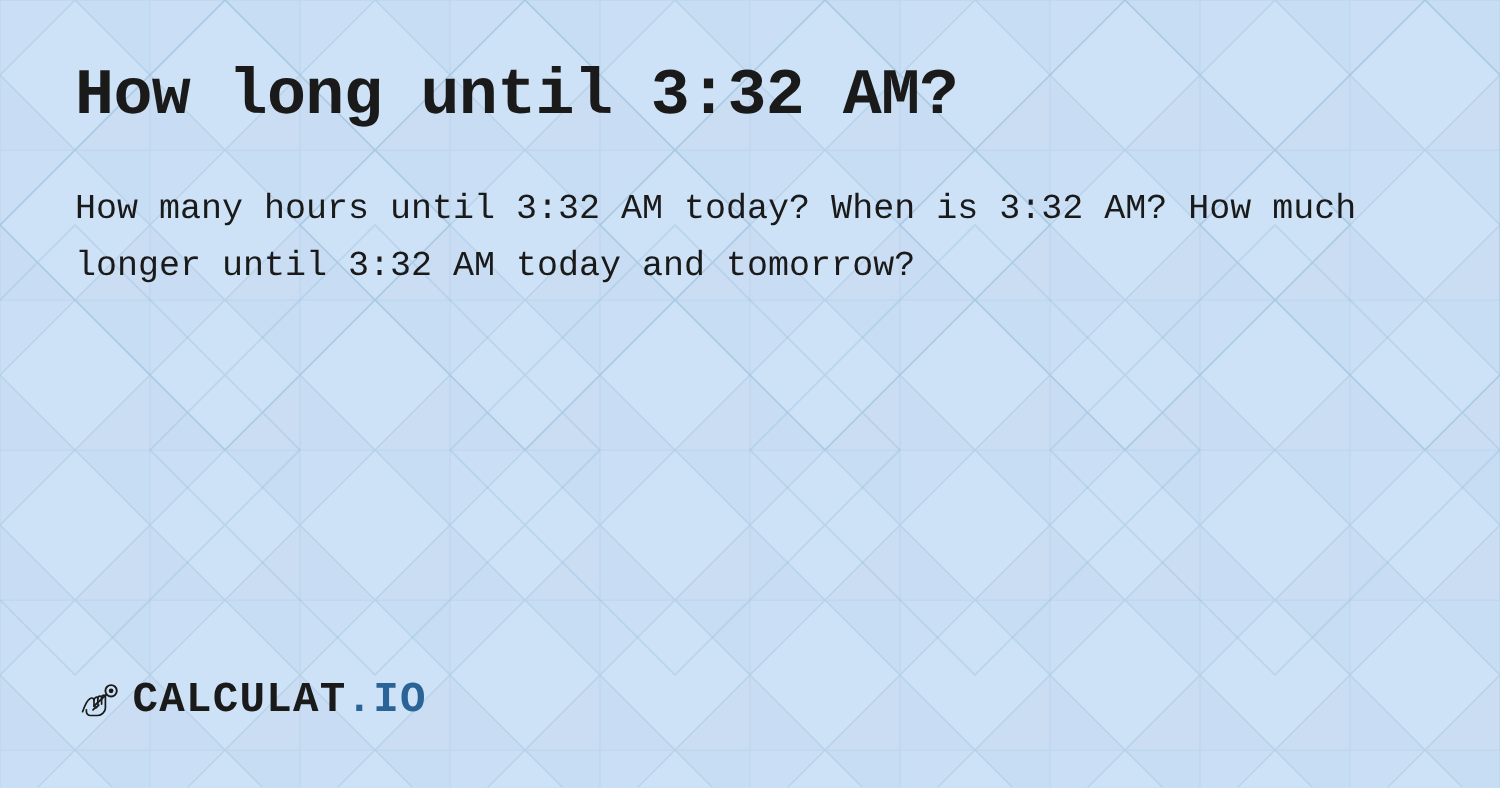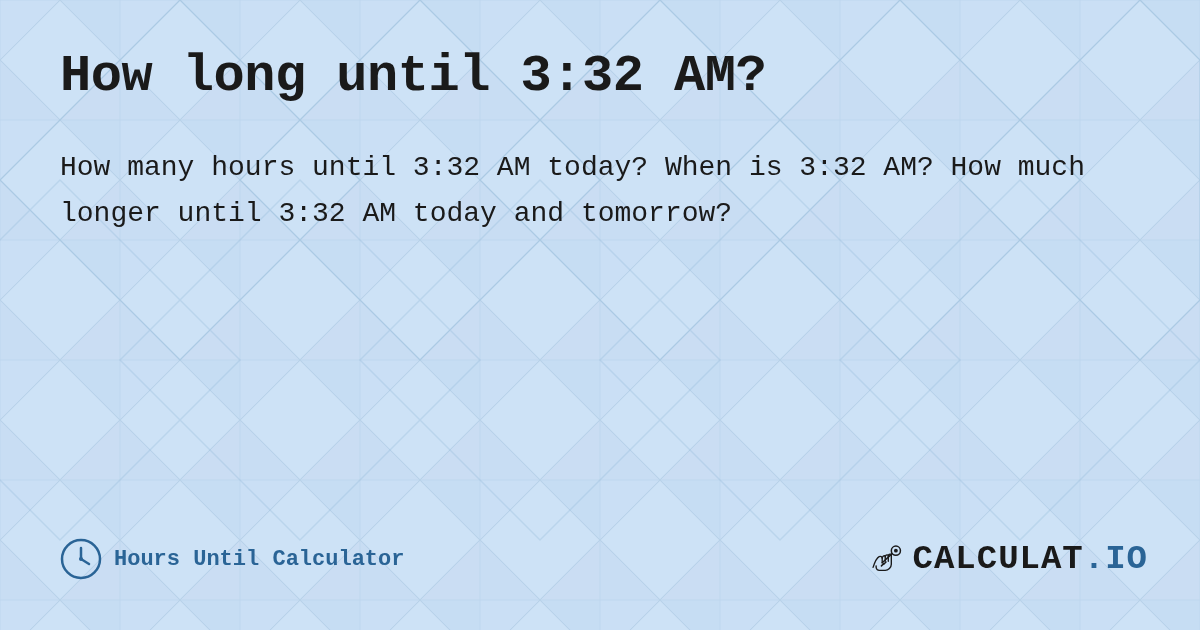--- a/index.html
+++ b/index.html
@@ -22,21 +22,21 @@
       top: 0;
       left: 0;
       width: 100%;
       height: 100%;
       z-index: 0;
     }
 
     .content {
       position: relative;
       z-index: 1;
-      padding: 48px 52px 40px 60px;
+      padding: 48px 24px 40px 60px;
       height: 100%;
       display: flex;
       flex-direction: column;
     }
 
     .main-title {
       font-size: 52px;
       font-weight: 900;
       color: #1a1a1a;
       font-family: 'Courier New', Courier, monospace;
@@ -139,30 +139,20 @@
     <polygon points="1020,180 1200,360 1020,540 840,360" fill="none" stroke="#90b8d8" stroke-width="1.5"></polygon>
   </g>
 </svg>
 
 <div class="content">
   <h1 class="main-title">How long until 3:32 AM?</h1>
 
   <p class="description">How many hours until 3:32 AM today? When is 3:32 AM? How much longer until 3:32 AM today and tomorrow?</p>
 
   <div class="footer">
-    <div class="footer-left">
-
-      <svg class="clock-icon" viewBox="0 0 42 42" xmlns="http://www.w3.org/2000/svg">
-        <circle cx="21" cy="21" r="19" fill="none" stroke="#2a6496" stroke-width="2.5"></circle>
-        <line x1="21" y1="21" x2="21" y2="10" stroke="#2a6496" stroke-width="2.5" stroke-linecap="round"></line>
-        <line x1="21" y1="21" x2="29" y2="26" stroke="#2a6496" stroke-width="2.5" stroke-linecap="round"></line>
-        <circle cx="21" cy="21" r="2" fill="#2a6496"></circle>
-      </svg>
-      <span class="footer-brand-text">Hours Until Calculator</span>
-    </div>
 
     <div class="footer-logo">
 
       <svg class="logo-icon" viewBox="0 0 50 42" xmlns="http://www.w3.org/2000/svg">
 
         <g stroke="#1a1a1a" stroke-width="1.8" fill="none">
           <path d="M8,32 C8,32 12,20 16,18 C18,17 20,18 20,20 L20,26" stroke-linecap="round"></path>
           <path d="M20,20 C20,18 22,16 24,17 L24,24" stroke-linecap="round"></path>
           <path d="M24,18 C24,16 26,15 28,16 L28,24" stroke-linecap="round"></path>
           <path d="M28,17 C28,15 30,14 32,15 L32,28 C32,32 28,36 24,36 L16,36 C14,36 12,34 12,32 L12,30" stroke-linecap="round"></path>

